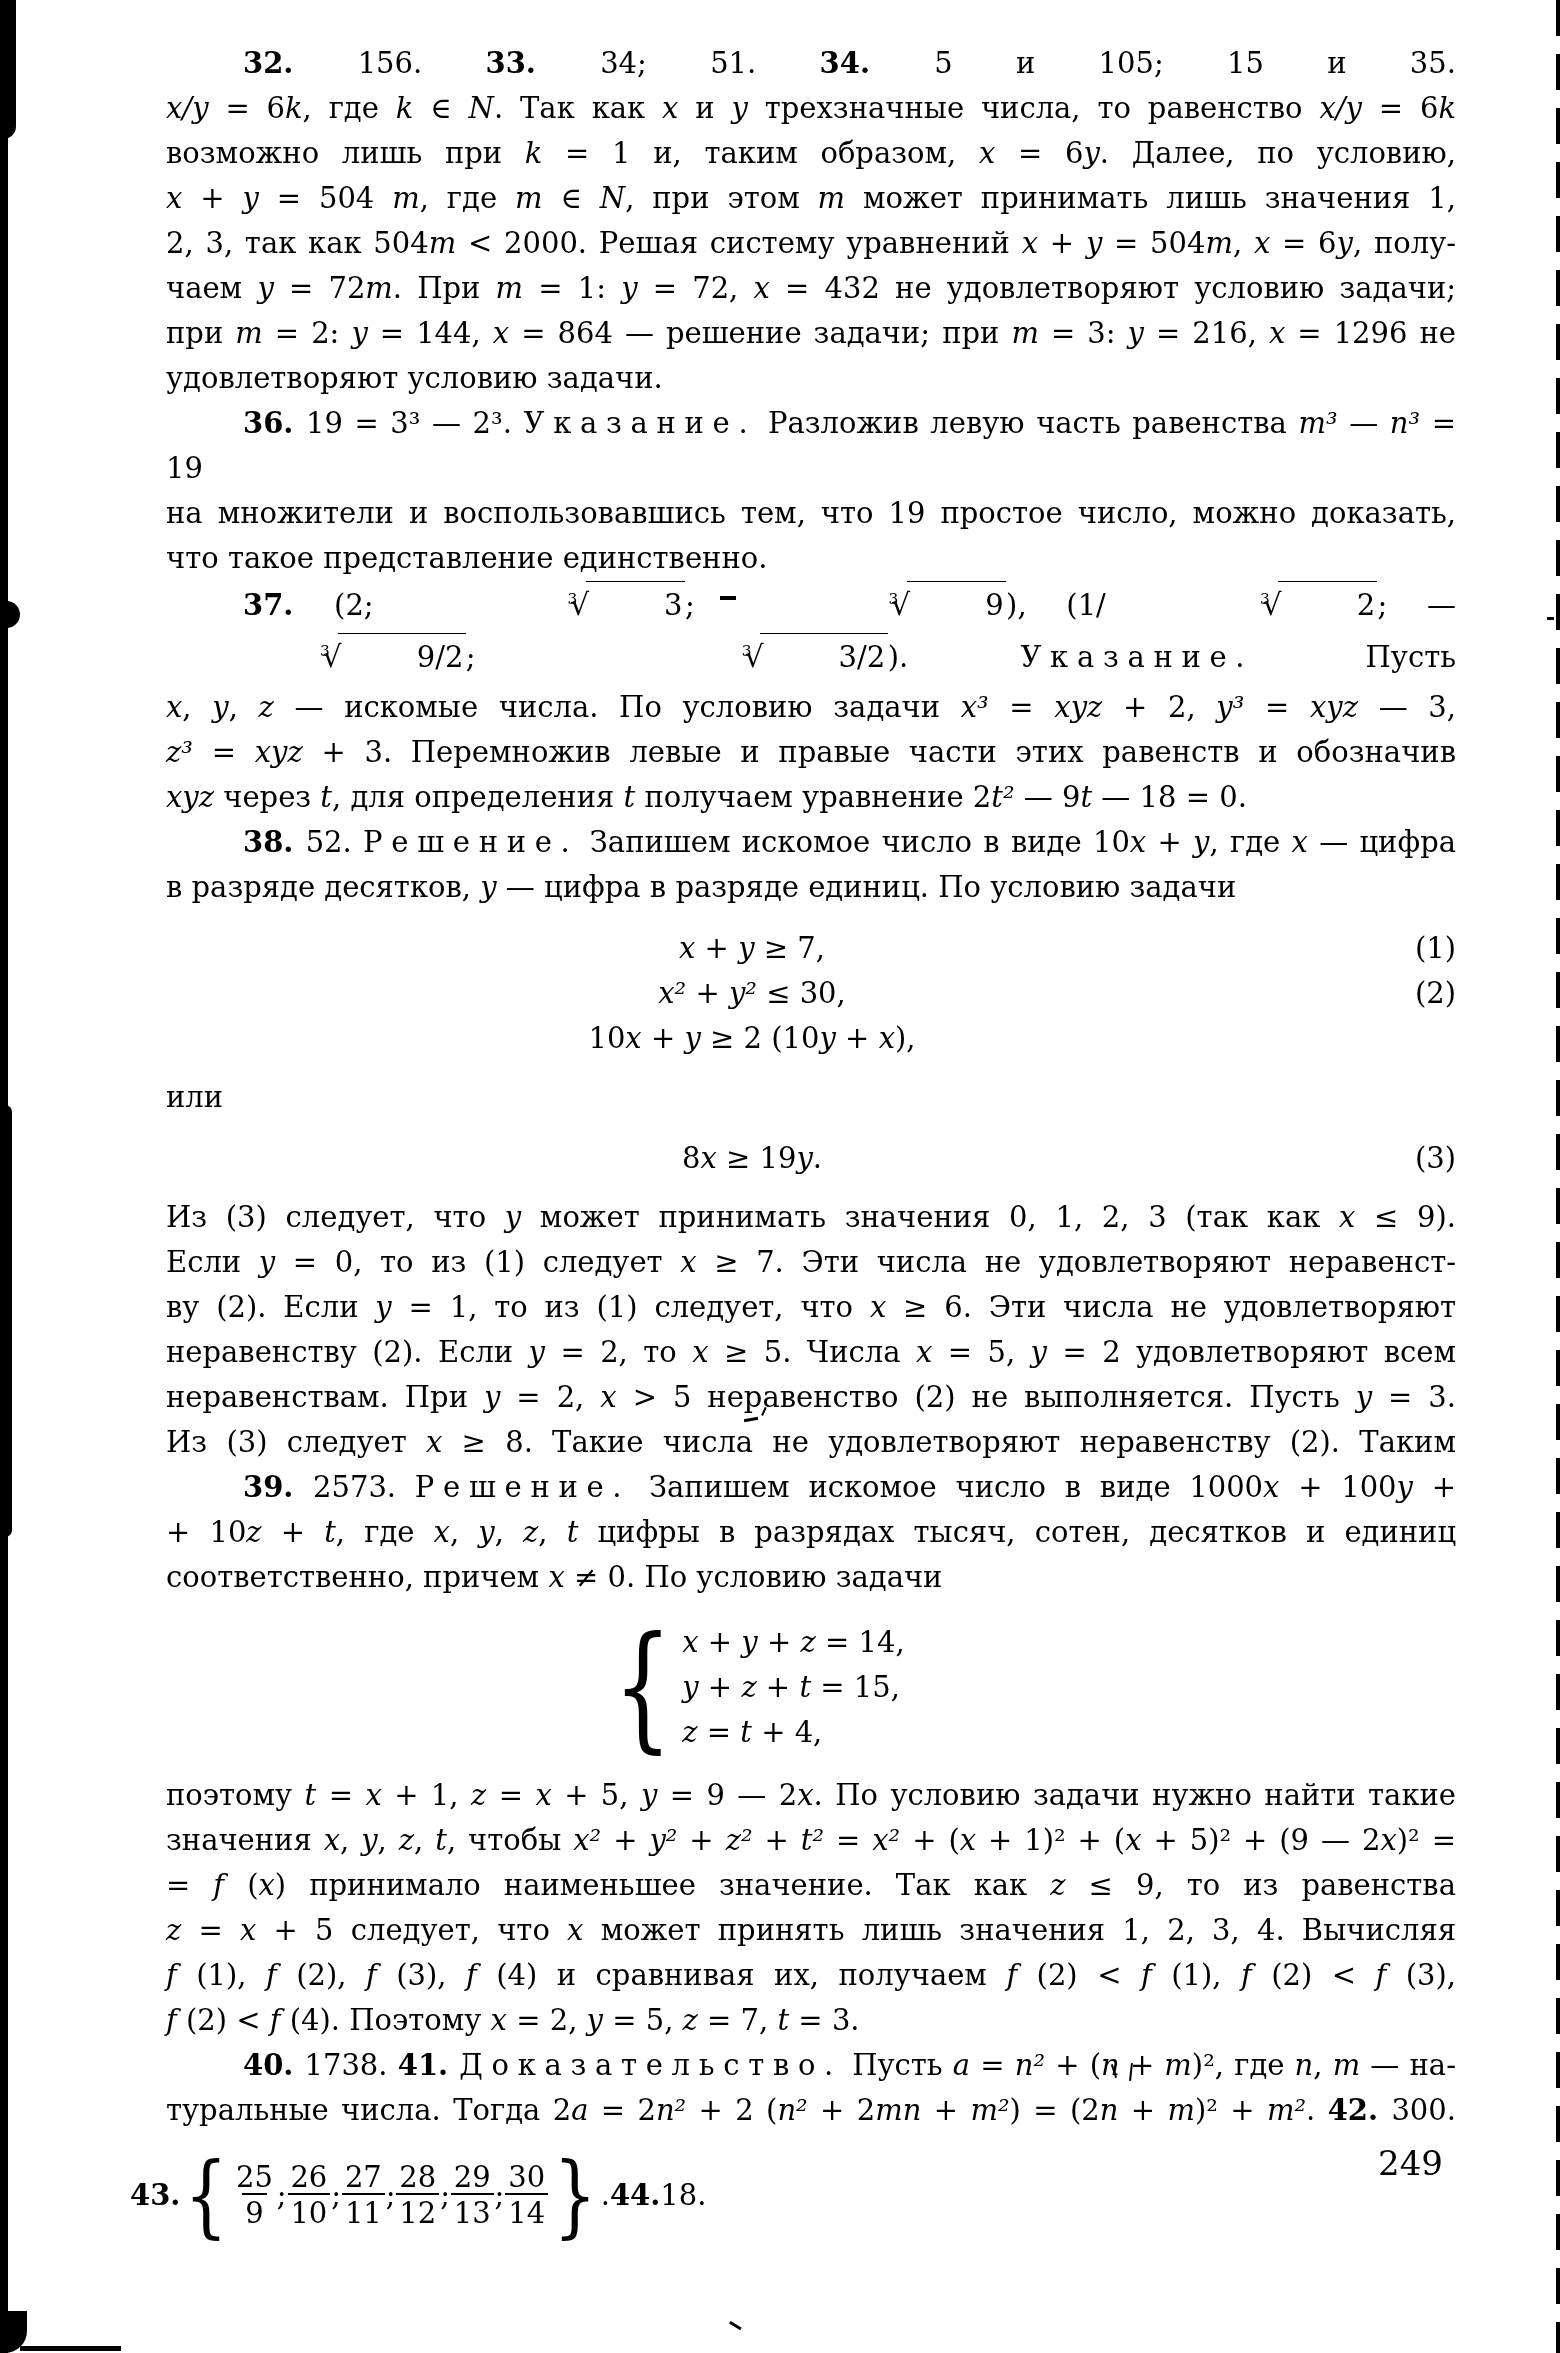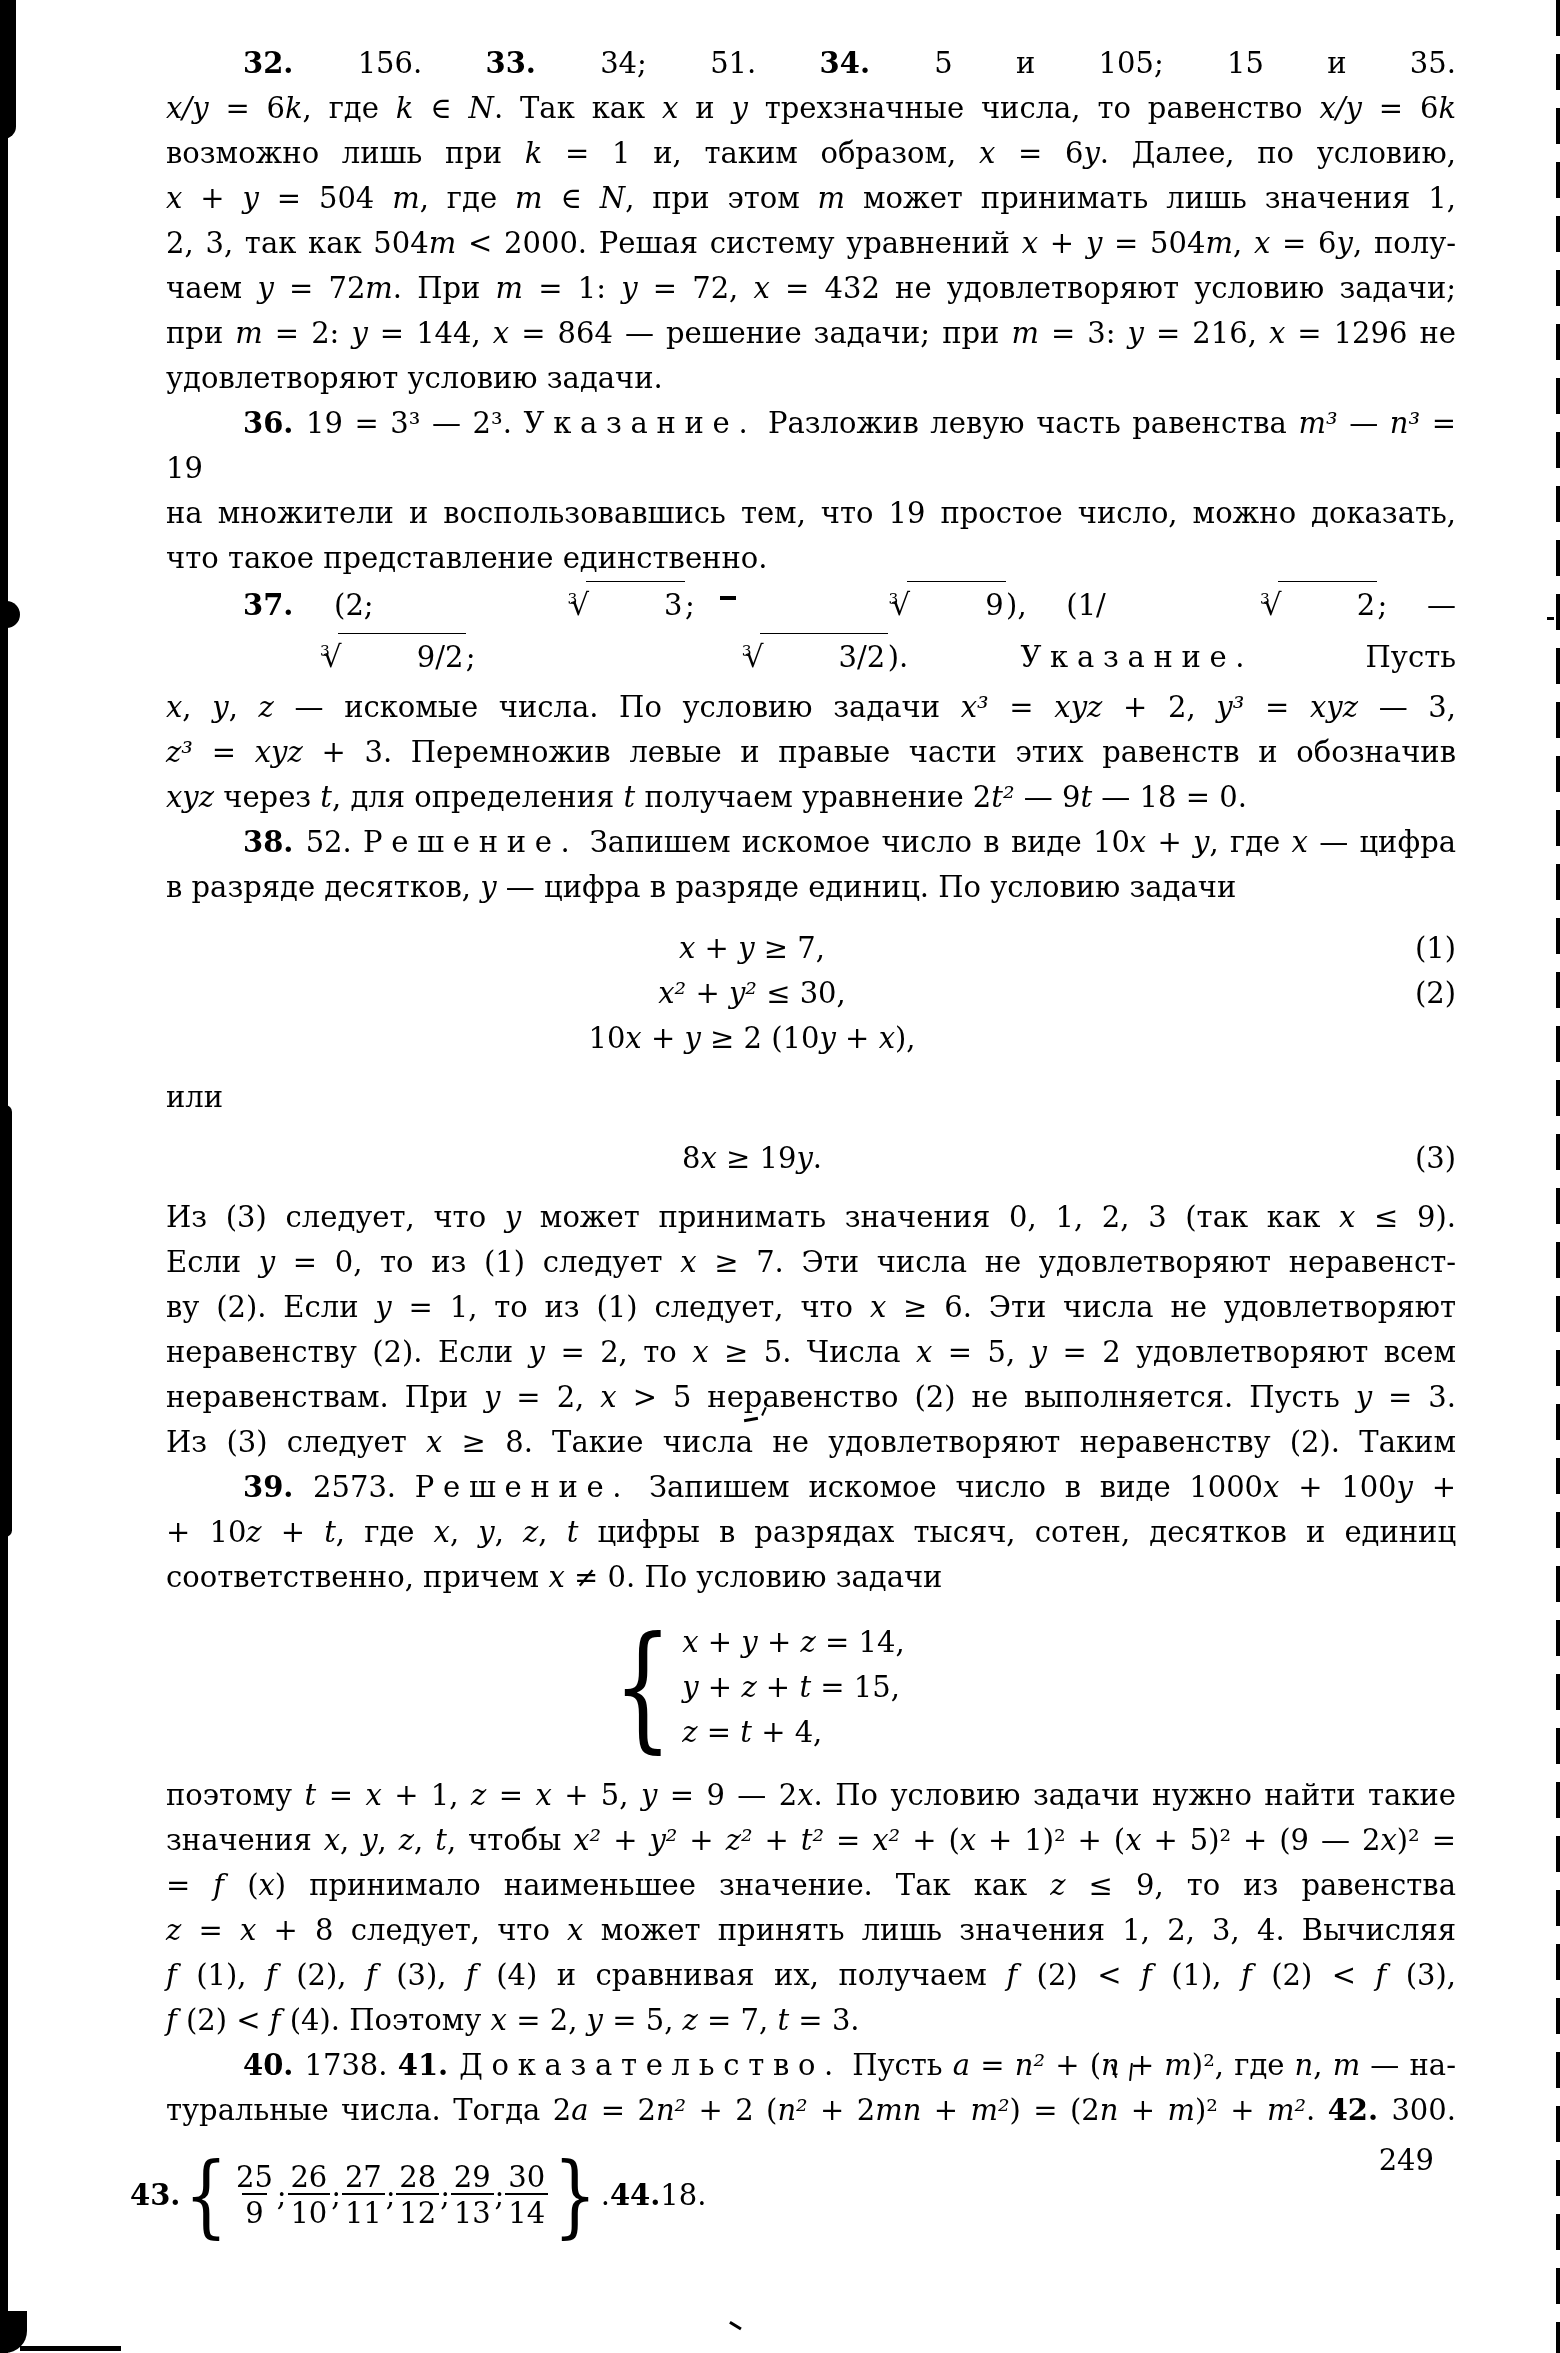--- a/index.html
+++ b/index.html
@@ -70,22 +70,22 @@
   }
   .fr {
     display: inline-flex; flex-direction: column; align-items: center;
     line-height: 1.12; margin: 12px 1px;
   }
   .fr .num { padding: 0 2.9px; }
   .fr .den { border-top: 2.4px solid #000; padding: 1.9px 2.9px 0; }
 
   
   .pagenum {
-    position: absolute; top: 2143px; right: 126px;
-    font-size: 29px;
+    position: absolute; top: 2143px; right: 117px;
+    font-size: 34px;
   }
 
   
   .artifact { position: absolute; background: #000; }
   #lb-main  { left: 0; top: 0; width: 7.7px; height: 2354px; }
   #lb-top   { left: 0; top: 0; width: 16.3px; height: 139px; border-radius: 0 0 12.5px 0; }
   #lb-hook  { left: 0; top: 601px; width: 20px; height: 27px; border-radius: 0 13.5px 13.5px 0; }
   #lb-mid   { left: 0; top: 1105px; width: 11.5px; height: 432px; border-radius: 0 6.7px 6.7px 0; }
   #lb-blob  { left: 0; top: 2311px; width: 27px; height: 42px; border-radius: 0 0 22px 0; }
   #lb-line  { left: 20px; top: 2346px; width: 101px; height: 4.8px; }
@@ -160,21 +160,21 @@
       <span class="sysbrace">{</span>
       <div class="syscol">
         <div class="sysrow"><span class="i">x</span><span> + </span><span class="i">y</span><span> + </span><span class="i">z</span><span> = 14,</span></div>
         <div class="sysrow"><span class="i">y</span><span> + </span><span class="i">z</span><span> + </span><span class="i">t</span><span> = 15,</span></div>
         <div class="sysrow"><span class="i">z</span><span> = </span><span class="i">t</span><span> + 4,</span></div>
       </div>
     </div>
     <div class="line"><span>поэтому </span><span class="i">t</span><span> = </span><span class="i">x</span><span> + 1, </span><span class="i">z</span><span> = </span><span class="i">x</span><span> + 5, </span><span class="i">y</span><span> = 9 — 2</span><span class="i">x</span><span>. По условию задачи нужно найти такие</span></div>
     <div class="line"><span>значения </span><span class="i">x</span><span>, </span><span class="i">y</span><span>, </span><span class="i">z</span><span>, </span><span class="i">t</span><span>, чтобы </span><span class="i">x²</span><span> + </span><span class="i">y²</span><span> + </span><span class="i">z²</span><span> + </span><span class="i">t²</span><span> = </span><span class="i">x²</span><span> + (</span><span class="i">x</span><span> + 1)² + (</span><span class="i">x</span><span> + 5)² + (9 — 2</span><span class="i">x</span><span>)² =</span></div>
     <div class="line"><span>= </span><span class="i">f</span><span> (</span><span class="i">x</span><span>) принимало наименьшее значение. Так как </span><span class="i">z</span><span> ≤ 9, то из равенства</span></div>
-    <div class="line"><span class="i">z</span><span> = </span><span class="i">x</span><span> + 8 следует, что </span><span class="i">x</span><span> может принять лишь значения 1, 2, 3, 4. Вычисляя</span></div>
+    <div class="line"><span class="i">z</span><span> = </span><span class="i">x</span><span> + 5 следует, что </span><span class="i">x</span><span> может принять лишь значения 1, 2, 3, 4. Вычисляя</span></div>
     <div class="line"><span class="i">f</span><span> (1), </span><span class="i">f</span><span> (2), </span><span class="i">f</span><span> (3), </span><span class="i">f</span><span> (4) и сравнивая их, получаем </span><span class="i">f</span><span> (2) &lt; </span><span class="i">f</span><span> (1), </span><span class="i">f</span><span> (2) &lt; </span><span class="i">f</span><span> (3),</span></div>
     <div class="line left"><span class="i">f</span><span> (2) &lt; </span><span class="i">f</span><span> (4). Поэтому </span><span class="i">x</span><span> = 2, </span><span class="i">y</span><span> = 5, </span><span class="i">z</span><span> = 7, </span><span class="i">t</span><span> = 3.</span></div>
     <div class="line indent"><span class="b">40. </span><span>1738. </span><span class="b">41. </span><span class="sp">Доказательство.</span><span> Пусть </span><span class="i">a</span><span> = </span><span class="i">n²</span><span> + (</span><span class="i">n</span><span> + </span><span class="i">m</span><span>)², где </span><span class="i">n</span><span>, </span><span class="i">m</span><span> — на-</span></div>
     <div class="line"><span>туральные числа. Тогда 2</span><span class="i">a</span><span> = 2</span><span class="i">n²</span><span> + 2 (</span><span class="i">n²</span><span> + 2</span><span class="i">mn</span><span> + </span><span class="i">m²</span><span>) = (2</span><span class="i">n</span><span> + </span><span class="i">m</span><span>)² + </span><span class="i">m²</span><span>. </span><span class="b">42. </span><span>300.</span></div>
     <div class="fline">
       <span class="b">43. </span>
       <span class="fbrace">{</span>
       <span class="fr">
         <span class="num">25</span>
         <span class="den">9</span>

